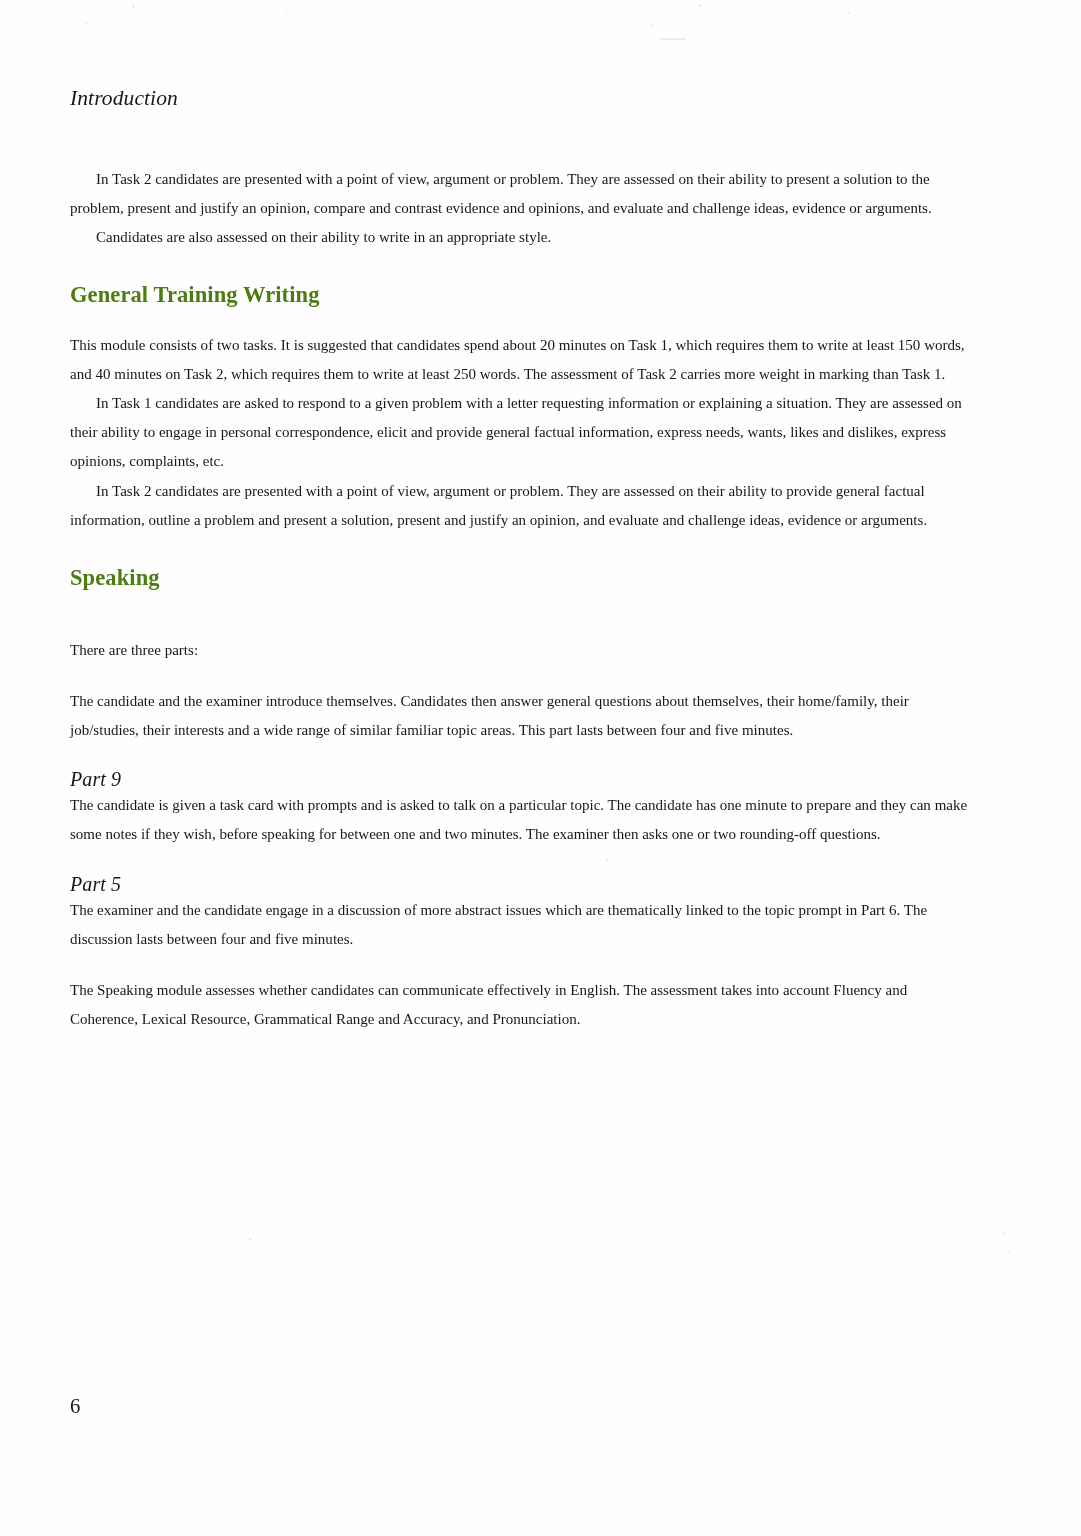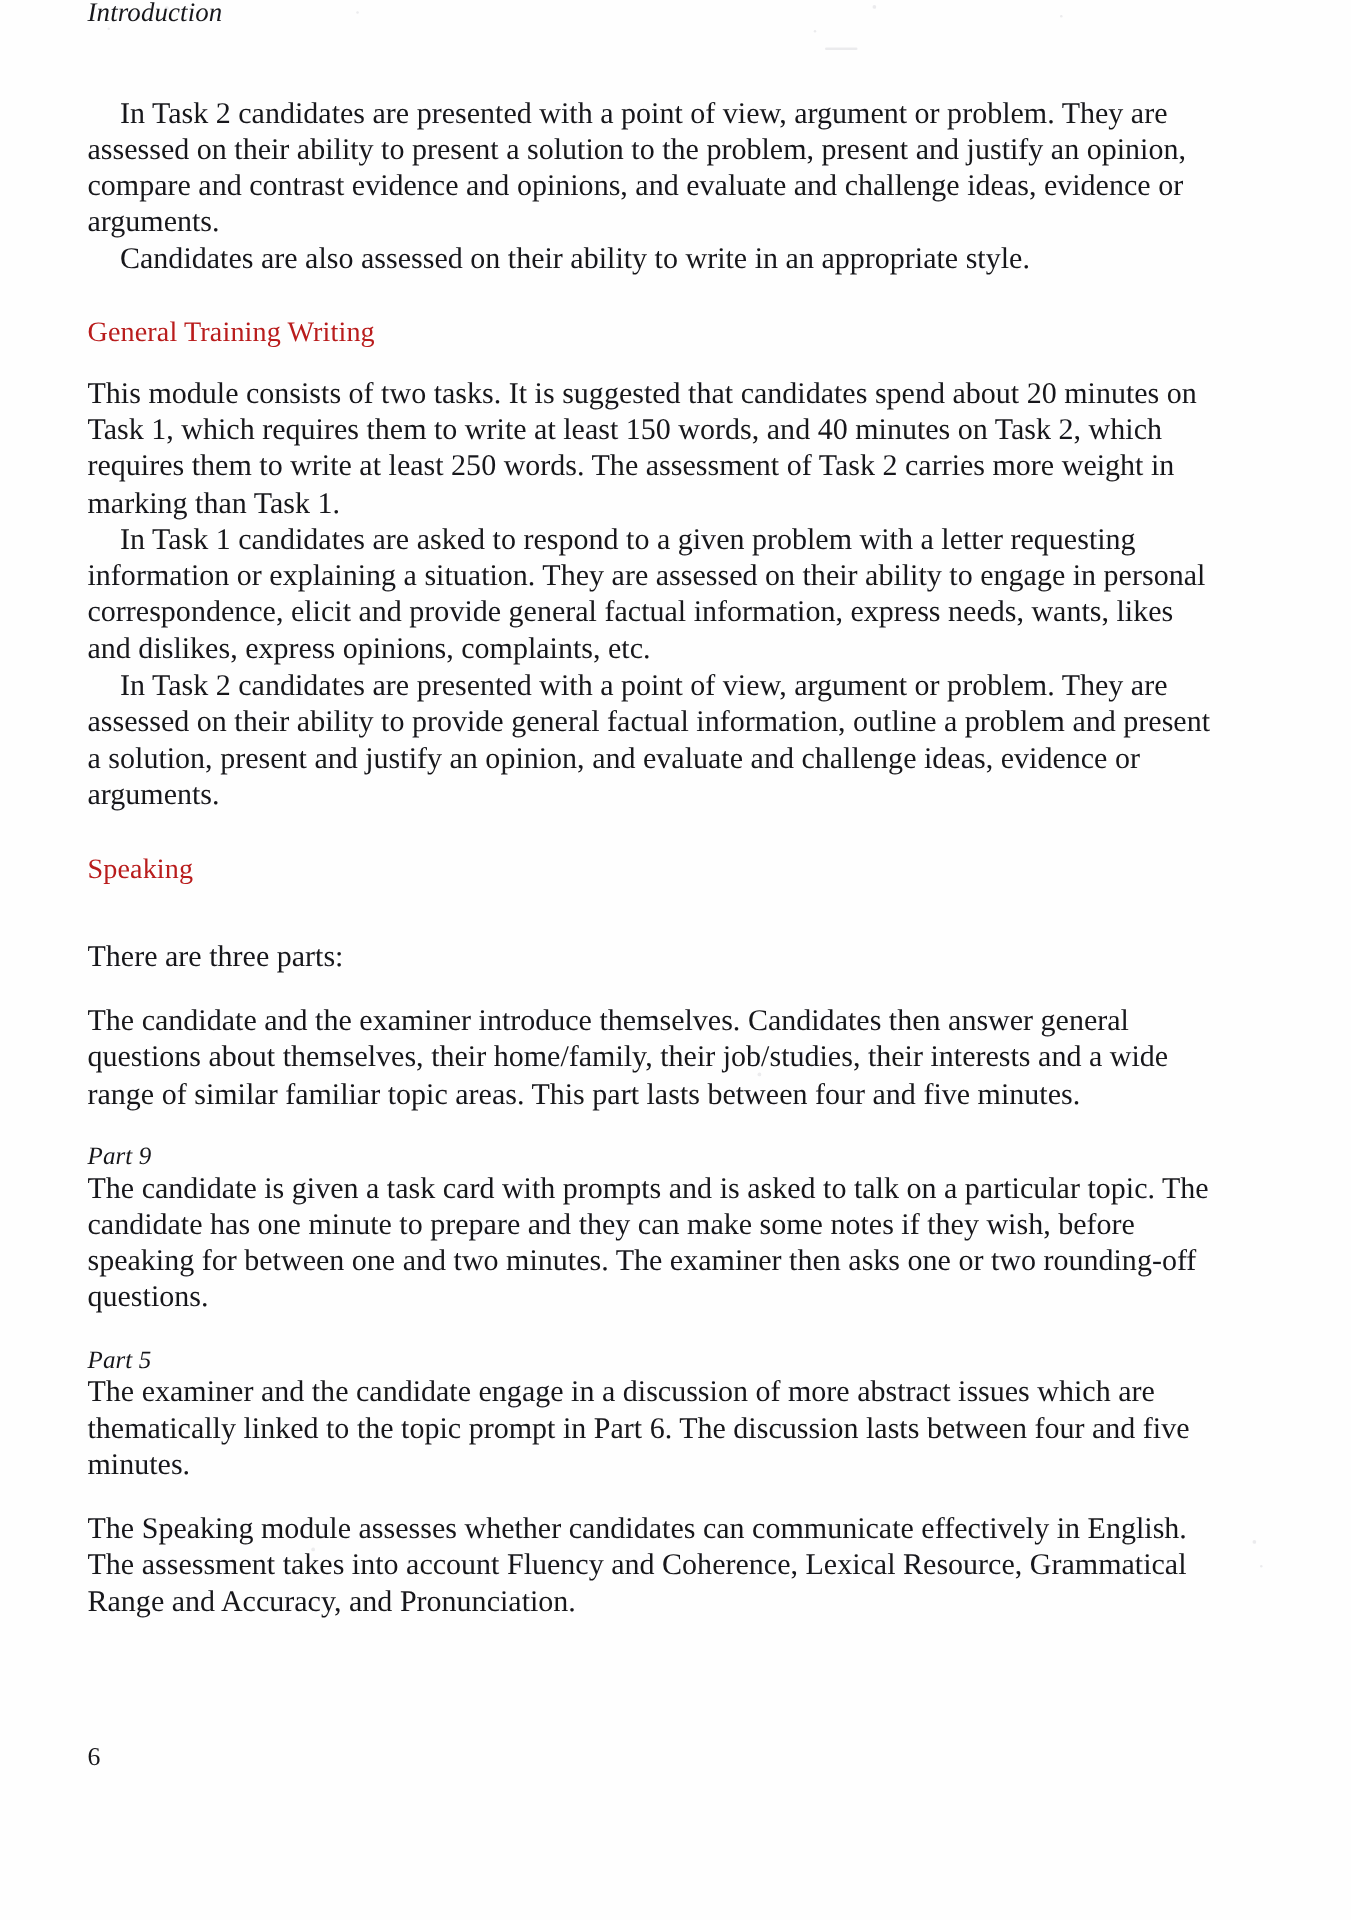--- a/index.html
+++ b/index.html
@@ -34,40 +34,41 @@
     position: absolute;
     left: 70px;
     top: 0;
     width: 908px;
   }
   .running-head {
     font-style: italic;
     font-size: 21.5px;
     line-height: 1;
     margin: 0;
+    padding-top: 88px;
     letter-spacing: 0.1px;
     color: #18181c;
   }
   .section-heading {
-    font-weight: normal;
+    font-weight: bold;
     font-size: 22.5px;
     line-height: 1.18;
     margin: 0;
     letter-spacing: 0.1px;
-    color: #b91c1c;
+    color: #4d7c0f;
   }
   .part-heading {
     font-style: italic;
     font-size: 20px;
     line-height: 1.2;
     margin: 0;
     letter-spacing: 0.1px;
   }
   p.body {
-    font-size: 24px;
+    font-size: 15px;
     line-height: 29.2px;
     margin: 0;
     text-align: left;
     letter-spacing: 0.01px;
     color: #17171b;
   }
   p.body.indent {
     text-indent: 26px;
   }
   .gap-xl { height: 55px; }

